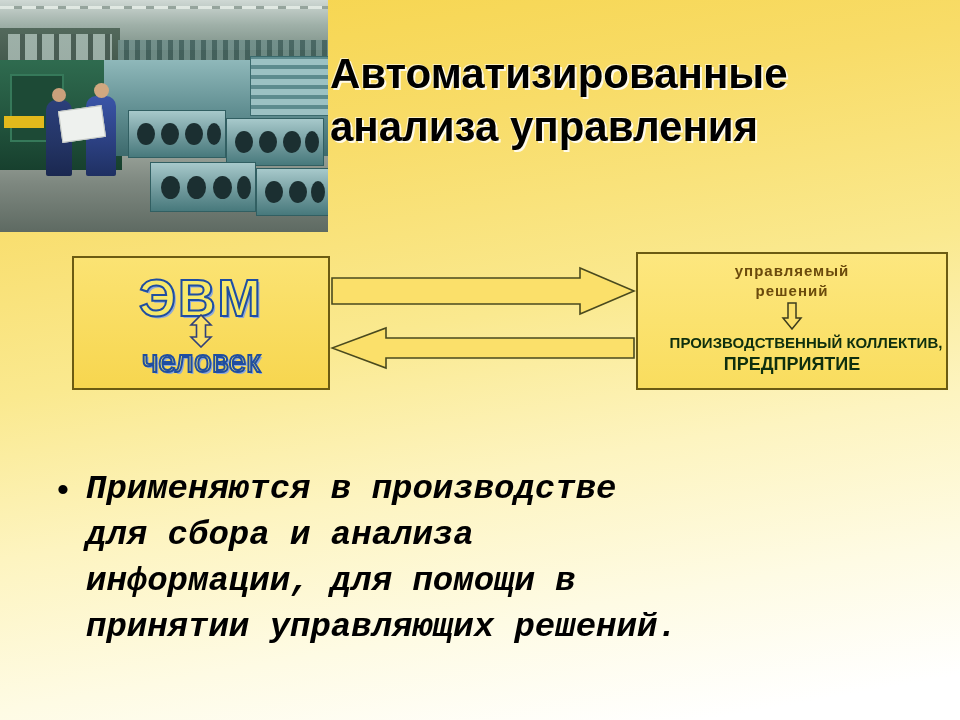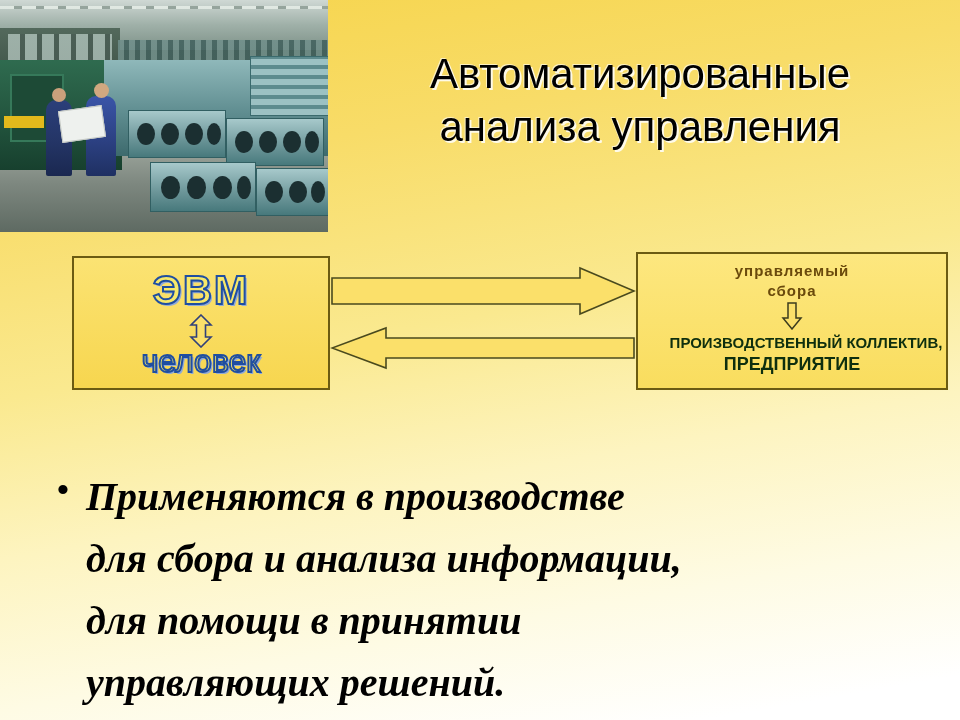--- a/index.html
+++ b/index.html
@@ -115,23 +115,23 @@
     background: repeating-linear-gradient(0deg,#9cc1c3 0 6px,#5d8b8e 6px 10px);
     border: 1px solid #3a6a6d;
   }
 
   
   #title {
     position: absolute;
     left: 330px;
     top: 48px;
     width: 620px;
-    text-align: center;
-    font-family: "Liberation Sans", sans-serif;
-    font-weight: normal;
+    text-align: left;
+    font-family: "Liberation Sans", sans-serif;
+    font-weight: bold;
     font-size: 42px;
     line-height: 1.25;
     color: #000000;
     letter-spacing: 0px;
     text-shadow: 2px 2px 0px rgba(255,255,255,.85), -1px -1px 0 rgba(255,255,255,.6);
   }
 
   
   #diagram {
     position: absolute;
@@ -158,21 +158,21 @@
     top: 12px;
     width: 312px;
     height: 138px;
     background: linear-gradient(180deg,#fde77f,#f9dd5e);
     padding-left: 44px;
   }
   #evm-text {
     position: absolute;
     left: 0; right: 0; top: 10px;
     text-align: center;
-    font-size: 40px;
+    font-size: 52px;
     font-weight: bold;
     font-family: "Liberation Sans", sans-serif;
     color: #f7e96a;
     -webkit-text-stroke: 2px #1f4ea1;
     text-shadow: 2px 2px 0 #8fa9d8;
     letter-spacing: 2px;
   }
   #chelovek-text {
     position: absolute;
     left: 0; right: 0; bottom: 8px;
@@ -217,25 +217,25 @@
   }
   #bullet-dot {
     font-size: 34px;
     line-height: 46px;
     color: #000;
     width: 46px;
     text-align: center;
     flex: 0 0 46px;
   }
   #bullet-text {
-    font-family: Liberation Serif, serif;
+    font-family: Liberation Mono, monospace;
     font-style: italic;
     font-weight: bold;
-    font-size: 40px;
-    line-height: 62px;
+    font-size: 34px;
+    line-height: 46px;
     color: #000;
     max-width: 600px;
   }
 </style>
 </head>
 <body>
 
 <div id="slide">
 
   <div id="photo">
@@ -295,21 +295,21 @@
       <div id="updown-arrow">
         <svg width="26" height="34" viewBox="0 0 26 34" aria-hidden="true">
           <path d="M13 1 L23 11 L17.5 11 L17.5 23 L23 23 L13 33 L3 23 L8.5 23 L8.5 11 L3 11 Z" fill="#fbe06a" stroke="#30407a" stroke-width="1.6"></path>
         </svg>
       </div>
       <div id="chelovek-text">человек</div>
     </div>
 
     <div id="box-right" class="dia-box">
       <div class="r-line" id="r-line1">управляемый</div>
-      <div class="r-line" id="r-line2">сбора</div>
+      <div class="r-line" id="r-line2">решений</div>
       <div class="r-line" id="r-arrow">
         <svg width="22" height="28" viewBox="0 0 22 28" aria-hidden="true">
           <path d="M7 1 L15 1 L15 16 L20 16 L11 27 L2 16 L7 16 Z" fill="#fbe06a" stroke="#3c3c1e" stroke-width="1.5"></path>
         </svg>
       </div>
       <div class="r-line" id="r-line3">ПРОИЗВОДСТВЕННЫЙ КОЛЛЕКТИВ,</div>
       <div class="r-line" id="r-line4">ПРЕДПРИЯТИЕ</div>
     </div>
 
     <div class="big-arrow" style="left:330px;top:26px;">

